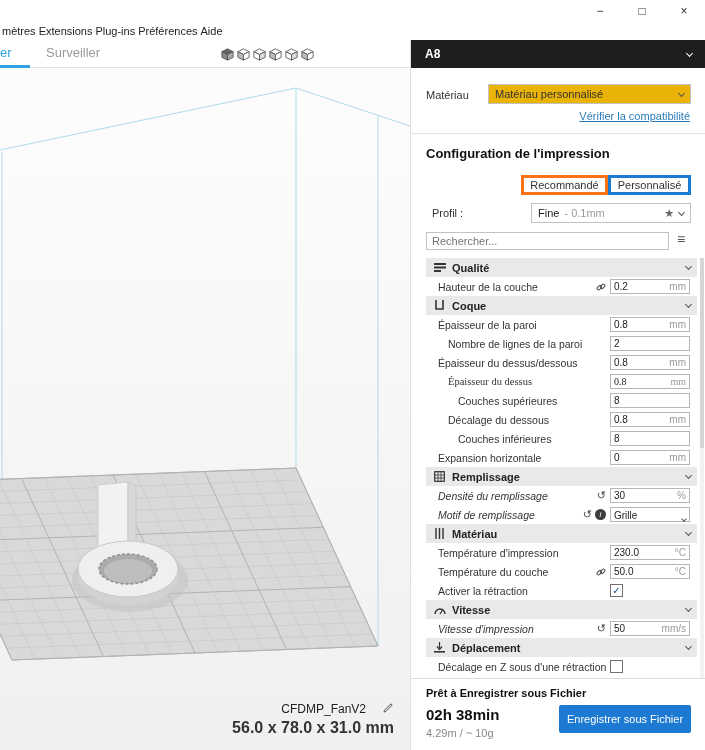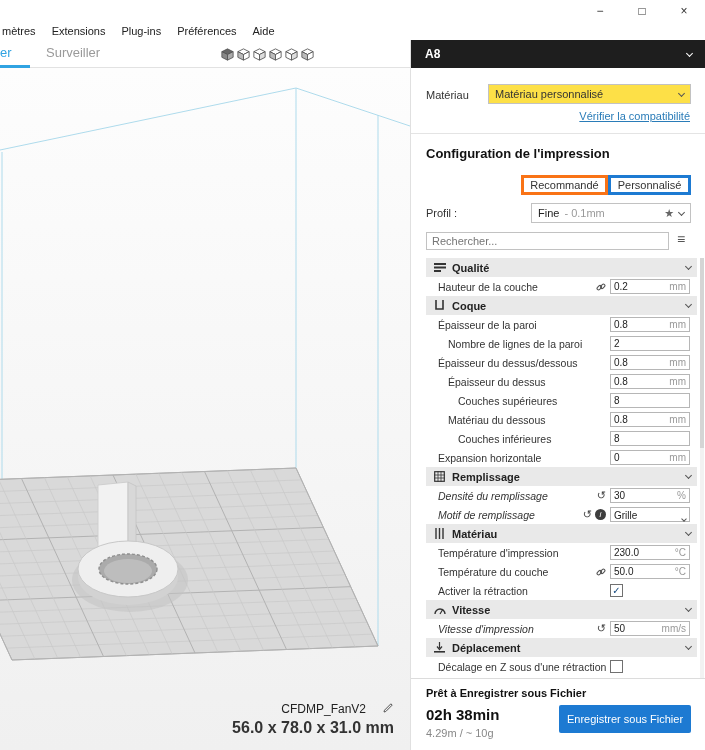--- a/index.html
+++ b/index.html
@@ -9,21 +9,21 @@
   html,body{width:705px;height:750px;overflow:hidden;}
   body{font-family:"Liberation Sans",sans-serif;background:#fff;color:#222;}
   .window{position:relative;width:705px;height:750px;background:#fff;}
 
   
   .titlebar{position:absolute;left:0;top:0;width:705px;height:22px;background:#fff;}
   .win-controls{position:absolute;right:0;top:0;height:22px;display:flex;}
   .win-btn{width:42px;height:22px;display:flex;align-items:center;justify-content:center;font-size:12px;color:#333;cursor:default;}
 
   
-  .menubar{position:absolute;left:2px;top:22px;height:18px;display:flex;gap:16px;align-items:center;font-size:11px;color:#222;}
+  .menubar{position:absolute;left:2px;top:22px;height:18px;display:flex;gap:3px;align-items:center;font-size:11px;color:#222;}
   .menu-item{cursor:default;}
 
   
   .stage-toolbar{position:absolute;left:0;top:40px;width:410px;height:28px;background:#fff;border-bottom:1px solid #e2e2e2;}
   .tab-prepare{position:absolute;left:0;top:5px;font-size:13px;color:var(--tab);}
   .tab-underline{position:absolute;left:0;bottom:-1px;width:30px;height:3px;background:var(--tab);}
   .tab-monitor{position:absolute;left:46px;top:5px;font-size:13px;color:#9a9a9a;}
   .view-icons{position:absolute;left:221px;top:7px;display:flex;gap:3px;}
   .view-icon{width:13px;height:13px;display:inline-block;}
   .view-select{position:absolute;left:313px;top:4px;width:88px;height:20px;border:1px solid #c2c2c2;background:#fff;display:flex;align-items:center;justify-content:space-between;padding:0 6px;font-size:11px;color:#333;margin-top:28px;}
@@ -37,28 +37,28 @@
   .scene{position:absolute;left:0;top:0;}
   .model-info{position:absolute;right:16px;top:634px;text-align:right;}
   .model-name-row{font-size:12px;color:#222;display:flex;align-items:center;justify-content:flex-end;gap:17px;}
   .model-dims{font-size:16px;font-weight:bold;color:#333;margin-top:3px;}
 
   
   .sidebar{position:absolute;left:410px;top:40px;width:295px;height:710px;background:#fff;border-left:1px solid #e0e0e0;}
   .printer-header{position:absolute;left:0;top:0;width:295px;height:28px;background:var(--hdr);display:flex;align-items:center;justify-content:space-between;padding:0 14px;cursor:pointer;}
   .printer-name{color:#fff;font-size:12px;font-weight:bold;}
   .mat-label{position:absolute;left:15px;top:49px;font-size:11px;color:#333;}
-  .mat-select{position:absolute;left:77px;top:44px;width:203px;height:20px;border:1px solid #c2c2c2;background:#fde047;display:flex;align-items:center;justify-content:space-between;padding:0 6px;font-size:11px;color:#333;cursor:pointer;}
+  .mat-select{position:absolute;left:77px;top:44px;width:203px;height:20px;border:1px solid #c2c2c2;background:#eab308;display:flex;align-items:center;justify-content:space-between;padding:0 6px;font-size:11px;color:#333;cursor:pointer;}
   .compat-link{position:absolute;right:15px;top:70px;font-size:11px;color:var(--link);text-decoration:underline;cursor:pointer;}
   .divider{position:absolute;left:0;top:93px;width:295px;height:1px;background:#e4e4e4;}
   .setup-title{position:absolute;left:15px;top:106px;font-size:13px;font-weight:bold;color:#111;}
   .mode-btn{position:absolute;top:135px;height:20px;border:3px solid #f97316;background:#fff;font-size:11px;color:#333;display:flex;align-items:center;justify-content:center;cursor:pointer;}
   .mode-recommended{left:110px;width:87px;}
   .mode-custom{left:197px;width:83px;border-color:var(--accent);}
-  .profile-label{position:absolute;left:15px;top:167px;font-size:11px;color:#333;}
+  .profile-label{position:absolute;left:21px;top:167px;font-size:11px;color:#333;}
   .profile-select{position:absolute;left:120px;top:163px;width:160px;height:20px;border:1px solid #c2c2c2;background:#fff;display:flex;align-items:center;gap:5px;padding:0 6px;font-size:11px;cursor:pointer;}
   .profile-detail{color:#999;}
   .profile-spacer{flex:1;}
   .star{color:#666;font-size:11px;}
   .search-input{position:absolute;left:15px;top:192px;width:243px;height:18px;border:1px solid #c2c2c2;font-size:11px;padding:0 5px;color:#333;font-family:"Liberation Sans",sans-serif;outline:none;}
   .hamburger{position:absolute;left:266px;top:191px;font-size:14px;color:#555;cursor:pointer;}
 
   
   .settings-list{position:absolute;left:0;top:218px;width:295px;height:420px;overflow:hidden;padding:0 9px 0 15px;}
   .cat{height:19px;background:#e9e9e9;display:flex;align-items:center;padding:0 6px 0 7px;cursor:pointer;}
@@ -320,42 +320,42 @@
         <div class="srow" style="padding-left: 12px;">
           <span class="srow-label">Épaisseur du dessus/dessous</span>
           <span class="row-icons"></span>
           <span class="ctrl-slot">
             <span class="valbox">
               <span class="val">0.8</span>
               <span class="unit">mm</span>
             </span>
           </span>
         </div>
-        <div class="srow" style="padding-left: 22px;">
+        <div class="srow" style="padding-left: 22px; font-family: Liberation Serif, serif;">
           <span class="srow-label">Épaisseur du dessus</span>
           <span class="row-icons"></span>
           <span class="ctrl-slot">
             <span class="valbox">
               <span class="val">0.8</span>
               <span class="unit">mm</span>
             </span>
           </span>
         </div>
         <div class="srow" style="padding-left: 32px;">
           <span class="srow-label">Couches supérieures</span>
           <span class="row-icons"></span>
           <span class="ctrl-slot">
             <span class="valbox">
               <span class="val">8</span>
               <span class="unit"></span>
             </span>
           </span>
         </div>
         <div class="srow" style="padding-left: 22px;">
-          <span class="srow-label">Matériau du dessous</span>
+          <span class="srow-label">Décalage du dessous</span>
           <span class="row-icons"></span>
           <span class="ctrl-slot">
             <span class="valbox">
               <span class="val">0.8</span>
               <span class="unit">mm</span>
             </span>
           </span>
         </div>
         <div class="srow" style="padding-left: 32px;">
           <span class="srow-label">Couches inférieures</span>

